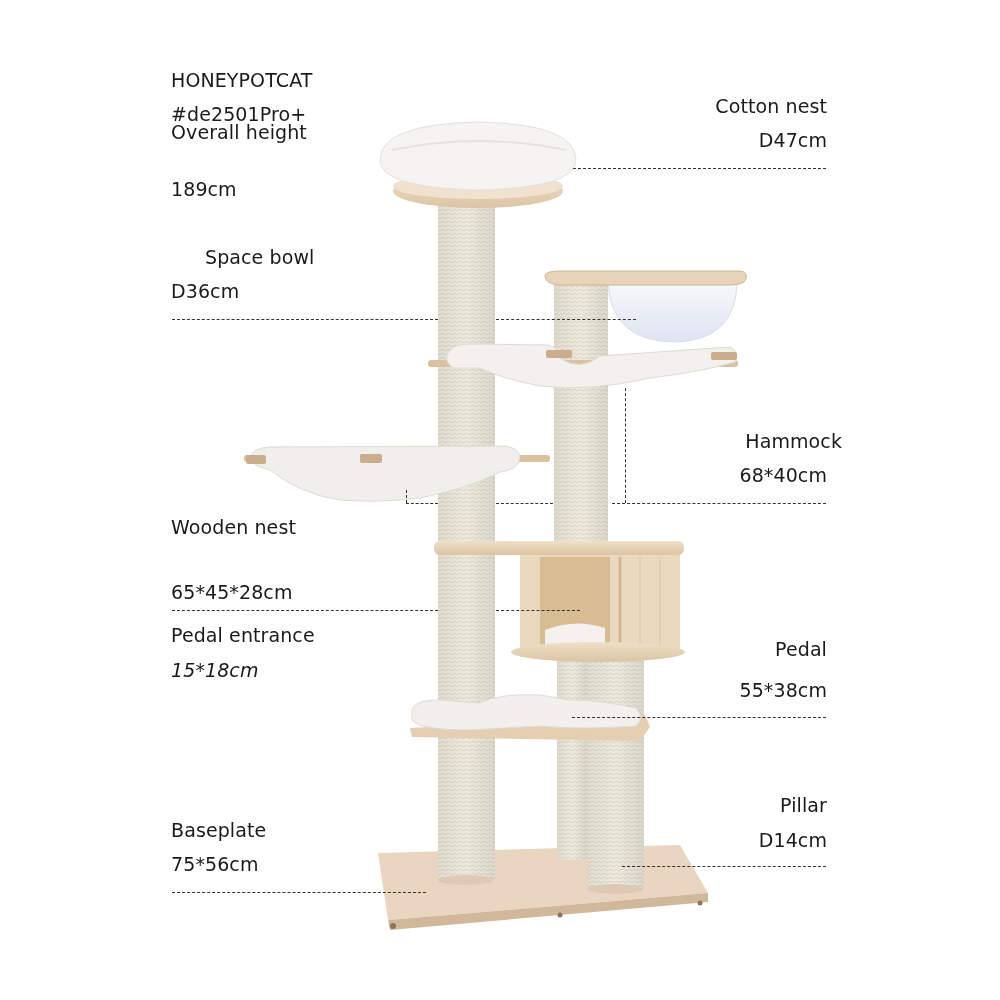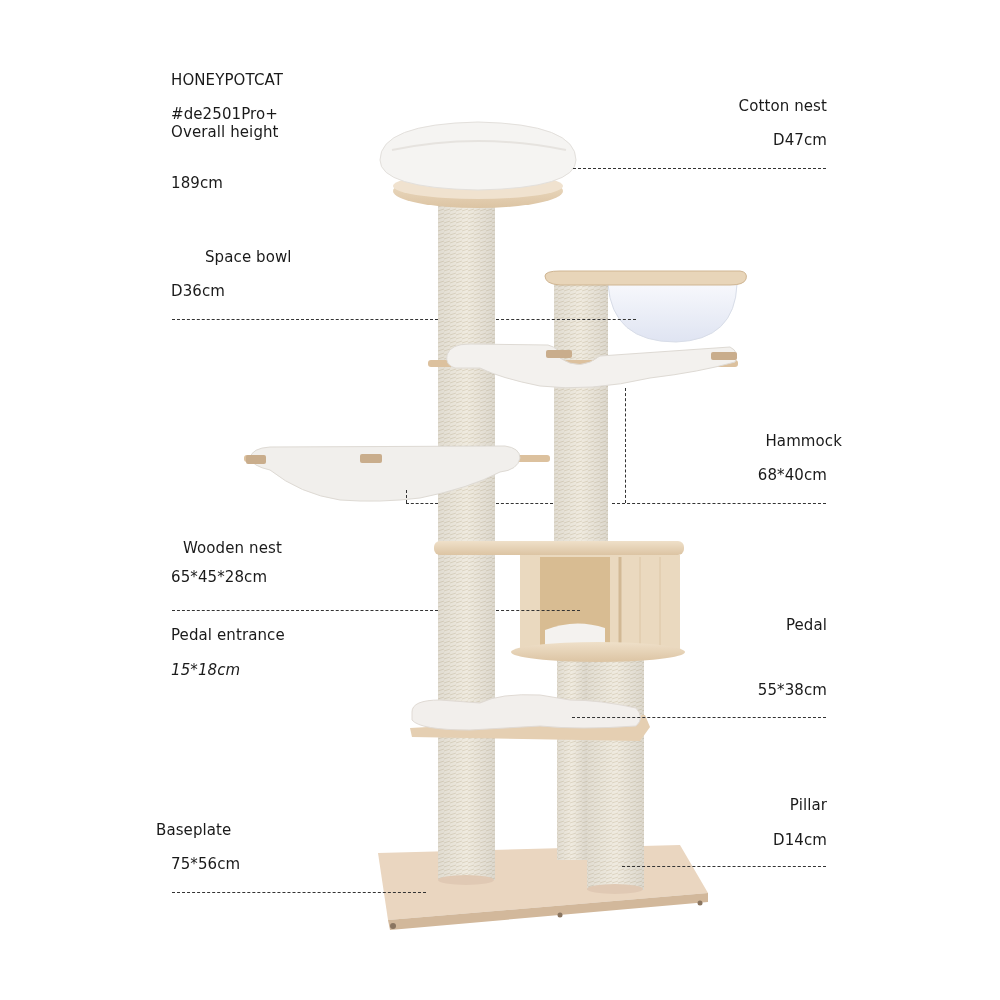--- a/index.html
+++ b/index.html
@@ -1,18 +1,18 @@
 <!DOCTYPE html>
 <html><head>
 <meta charset="utf-8">
 <style>
   html, body { margin: 0; padding: 0; background: #ffffff; }
   body { width: 1000px; height: 1000px; position: relative; overflow: hidden;
          font-family: "DejaVu Sans", "Liberation Sans", sans-serif; color: #1a1a1a; }
-  .lbl { position: absolute; font-size: 15px; line-height: 18px; white-space: nowrap; letter-spacing: 0.1px; }
+  .lbl { position: absolute; font-size: 19px; line-height: 18px; white-space: nowrap; letter-spacing: 0.1px; }
   .lbl.right { }
   .dash { position: absolute; height: 0; border-top: 1px dashed #333; }
   .vdash { position: absolute; width: 0; border-left: 1px dashed #333; }
   svg.tree { position: absolute; left: 0; top: 0; }
 </style>
 </head>
 <body>
 
 <svg class="tree" width="1000" height="1000" viewBox="0 0 1000 1000">
   <defs>
@@ -102,50 +102,50 @@
 
   <g>
     <polygon points="410,728 645,715 650,727 640,741 412,737" fill="#e5cfb2"></polygon>
     <path d="M412,712 Q412,700 440,700 L480,703 Q500,693 540,695 L570,700 Q600,700 636,708 Q645,718 636,726 Q580,730 540,726 L470,730 Q420,730 412,720 Z" fill="#f2efec" stroke="#e0dad4" stroke-width="1"></path>
   </g>
 </svg>
 
 <div class="lbl" style="left:171px; top:71px;">HONEYPOTCAT</div>
 <div class="lbl" style="left:171px; top:105px;">#de2501Pro+</div>
 <div class="lbl" style="left:171px; top:123px;">Overall height</div>
-<div class="lbl" style="left:171px; top:174px;">189cm</div>
+<div class="lbl" style="left:171px; top:180px;">189cm</div>
 
 <div class="lbl right" style="right:173px; top:97px;">Cotton nest</div>
 <div class="lbl right" style="right:173px; top:131px;">D47cm</div>
 <div class="dash" style="left:573px; top:168px; width:253px;"></div>
 
 <div class="lbl" style="left:171px; top:248px;margin-left:34px;">Space bowl</div>
 <div class="lbl" style="left:171px; top:282px;text-align:center;">D36cm</div>
 <div class="dash" style="left:172px; top:319px; width:266px;"></div>
 <div class="dash" style="left:496px; top:319px; width:140px;"></div>
 
 <div class="lbl right" style="right:158px; top:432px;">Hammock</div>
 <div class="lbl right" style="right:173px; top:466px;">68*40cm</div>
 <div class="vdash" style="left:625px; top:388px; height:115px;"></div>
 <div class="dash" style="left:612px; top:503px; width:214px;"></div>
 <div class="vdash" style="left:406px; top:490px; height:13px;"></div>
 <div class="dash" style="left:406px; top:503px; width:32px;"></div>
 <div class="dash" style="left:496px; top:503px; width:57px;"></div>
 
-<div class="lbl" style="left:171px; top:539px;margin-left:12px;">Wooden nest</div>
-<div class="lbl" style="left:171px; top:568px;">65*45*28cm</div>
+<div class="lbl" style="left:171px; top:518px;">Wooden nest</div>
+<div class="lbl" style="left:171px; top:583px;">65*45*28cm</div>
 <div class="dash" style="left:172px; top:610px; width:266px;"></div>
 <div class="dash" style="left:496px; top:610px; width:84px;"></div>
 
 <div class="lbl" style="left:171px; top:626px;">Pedal entrance</div>
 <div class="lbl" style="left:171px; top:661px;font-style:italic;">15*18cm</div>
 
-<div class="lbl right" style="right:173px; top:616px;">Pedal</div>
+<div class="lbl right" style="right:173px; top:640px;">Pedal</div>
 <div class="lbl right" style="right:173px; top:681px;">55*38cm</div>
 <div class="dash" style="left:572px; top:717px; width:254px;"></div>
 
 <div class="lbl right" style="right:173px; top:796px;">Pillar</div>
 <div class="lbl right" style="right:173px; top:831px;">D14cm</div>
 <div class="dash" style="left:622px; top:866px; width:204px;"></div>
 
-<div class="lbl" style="left:156px; top:821px;">Baseplate</div>
+<div class="lbl" style="left:171px; top:821px;">Baseplate</div>
 <div class="lbl" style="left:171px; top:855px;">75*56cm</div>
 <div class="dash" style="left:172px; top:892px; width:254px;"></div>
 
 </body></html>

